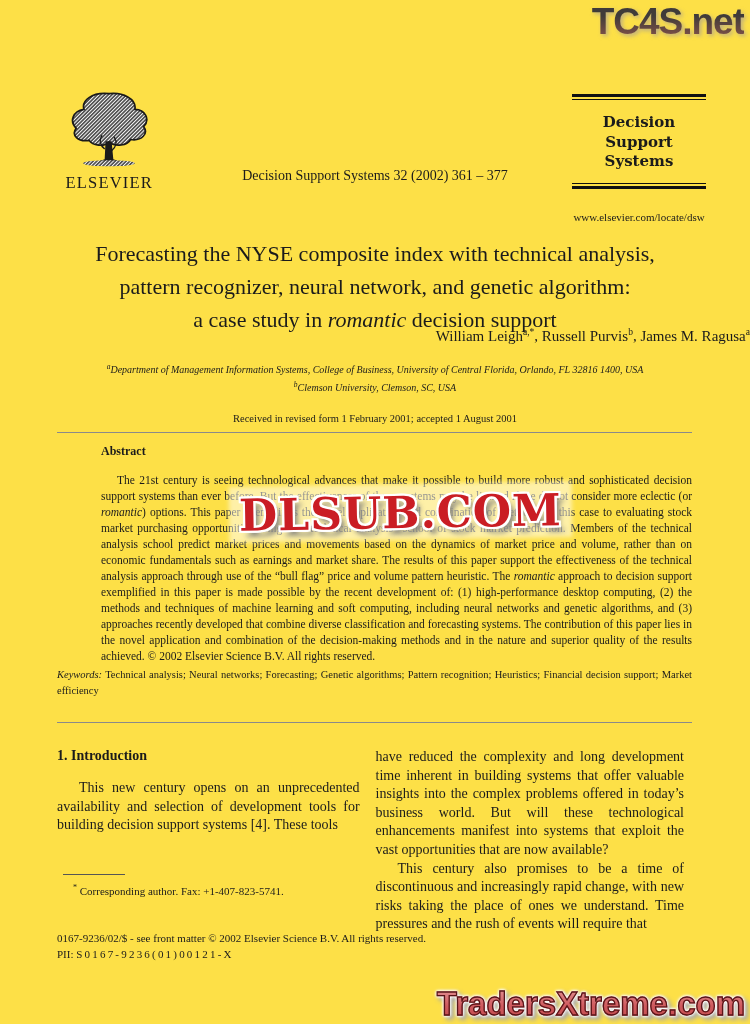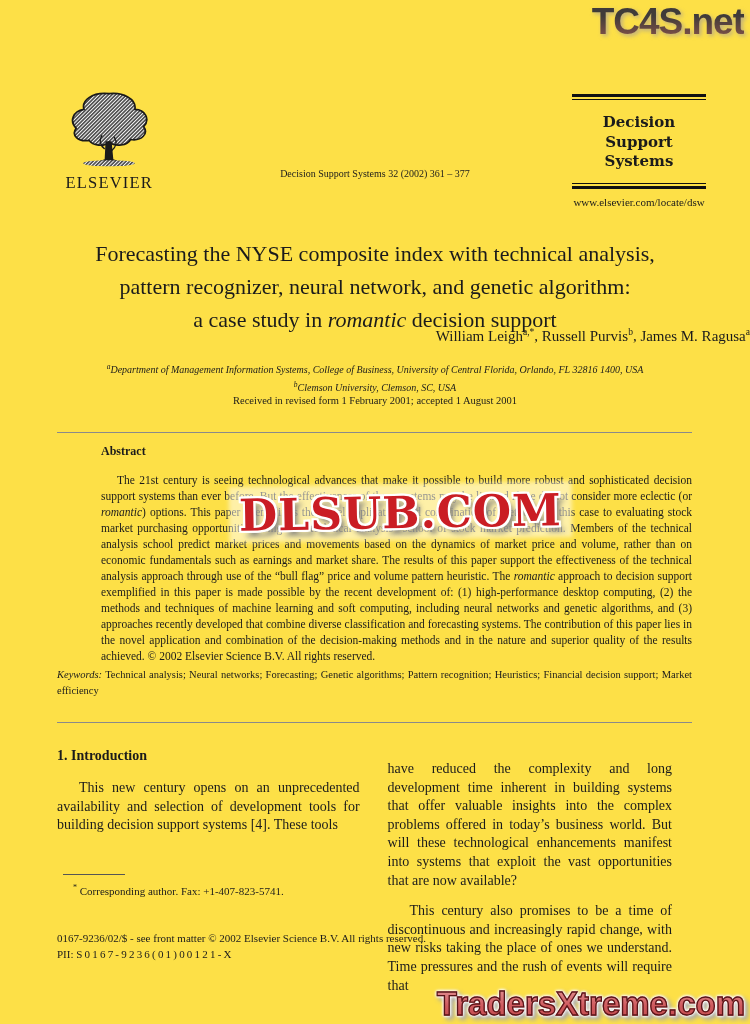--- a/index.html
+++ b/index.html
@@ -23,55 +23,55 @@
   .wm-bottom{position:absolute;bottom:1px;right:5px;
           font-family:"Liberation Sans",sans-serif;font-weight:bold;font-size:33px;letter-spacing:0;
           background:linear-gradient(180deg,#e08a8d 15%,#cf5a5e 55%,#bf4549 100%);
           -webkit-background-clip:text;background-clip:text;color:transparent;
           -webkit-text-stroke:1.3px #571518;white-space:nowrap;
           filter:drop-shadow(0 0 1.5px #ffffff) drop-shadow(0 0 1px #ffffff) drop-shadow(3px 3px 2px #a9a9a9);}
 
   
   .logo-block{position:absolute;left:57px;top:92px;width:96px;text-align:right;}
   .logo-text{font-size:16.5px;letter-spacing:1.2px;margin-top:1px;}
-  .citation{position:absolute;left:0;right:0;top:168px;text-align:center;font-size:10px;}
+  .citation{position:absolute;left:0;right:0;top:168px;text-align:center;font-size:14px;}
   .journal-block{position:absolute;right:44px;top:94px;width:134px;text-align:center;}
   .jr-thick{height:3px;background:#111;}
   .jr-thin{height:1px;background:#111;margin-top:2px;}
   .jr-thin2{height:1px;background:#111;}
   .jr-thick2{height:3px;background:#111;margin-top:2px;}
   .journal-name{font-family:"DejaVu Serif",serif;font-weight:bold;font-size:15px;line-height:1.3;margin:13px 0 11px;}
-  .journal-url{font-size:11px;margin-top:7px;}
+  .journal-url{font-size:11px;margin-top:22px;}
 
   
   .title{position:absolute;left:30px;right:30px;top:221px;margin:16px;text-align:center;
          font-size:22px;font-weight:normal;line-height:33px;}
   .authors{position:absolute;left:0;right:0;top:327px;text-align:right;font-size:15px;}
   .authors sup{font-size:9.5px;}
   .affils{position:absolute;left:30px;right:30px;top:359px;text-align:center;
           font-style:italic;font-size:10px;line-height:15px;}
   .affils sup{font-size:7.5px;}
-  .received{position:absolute;left:0;right:0;top:395px;text-align:center;font-size:10.5px;}
+  .received{position:absolute;left:0;right:0;top:413px;text-align:center;font-size:10.5px;}
 
   .rule{position:absolute;left:57px;right:58px;height:1px;background:#8a8a8a;}
   .rule1{top:432px;} .rule2{top:722px;}
 
   .abstract{position:absolute;left:57px;right:58px;top:444px;margin-left:44px;}
   .abstract h2{font-size:12px;margin:0;font-weight:bold;}
   .abstract p{margin:13px 0 0;font-size:11.5px;line-height:16px;text-align:justify;text-indent:16px;}
   .keywords{position:absolute;left:57px;right:58px;top:667px;font-size:10.5px;line-height:15.5px;text-align:justify;}
   .keywords i{font-style:italic;}
 
   
   .columns{position:absolute;left:57px;right:66px;top:748px;display:flex;gap:16px;}
   .col-left{width:307px;}
   .col-right{width:313px;font-size:14px;line-height:18.6px;text-align:justify;}
   .intro-h{font-size:14px;font-weight:bold;margin:0;}
   .col-left p{margin:15px 0 0;font-size:14px;line-height:18.6px;text-align:justify;text-indent:22px;}
-  .col-right p{margin:12px;}
+  .col-right p{margin:0;}
   .col-right p.ind{text-indent:22px;}
 
   
   .footnote{position:absolute;left:57px;top:874px;width:312px;font-size:11px;line-height:15px;}
   .fn-rule{width:62px;height:1px;background:#555;margin-left:6px;margin-bottom:5px;}
   .footnote .ln{text-indent:16px;}
   .footnote sup{font-size:8px;}
   .footer{position:absolute;left:57px;top:931px;font-size:11px;line-height:15.5px;}
   .pii-val{letter-spacing:2.2px;}
 </style>

